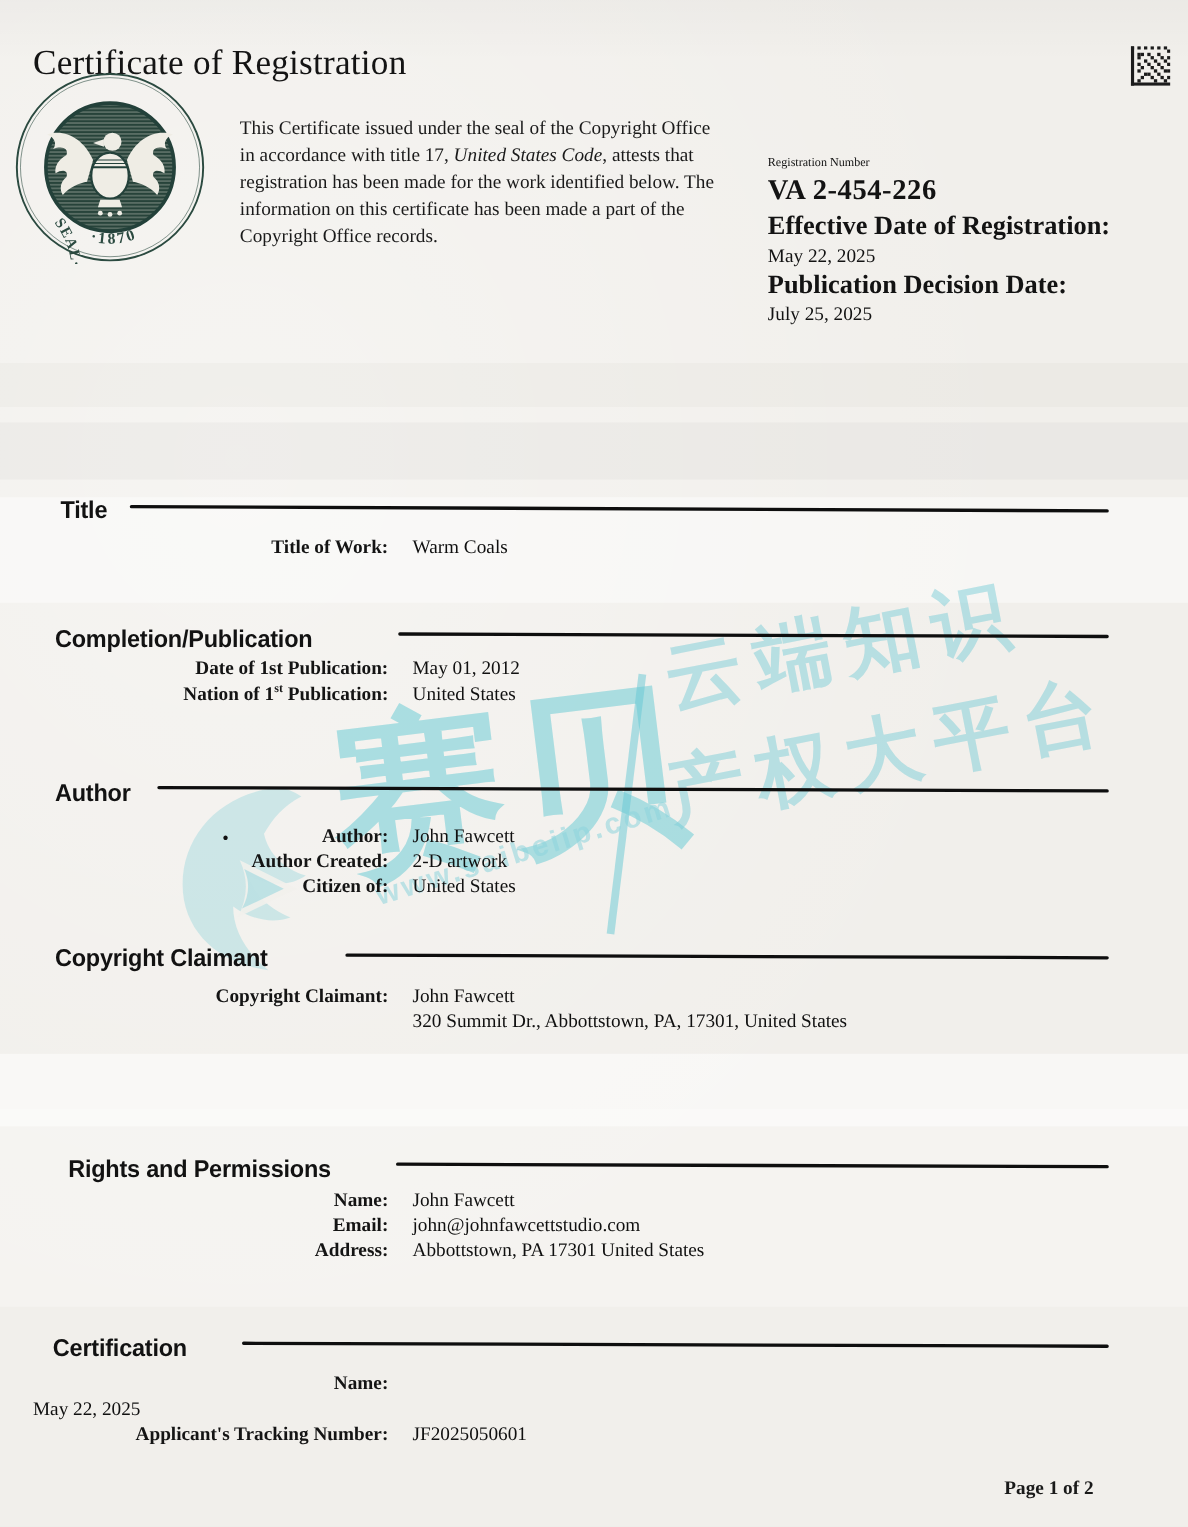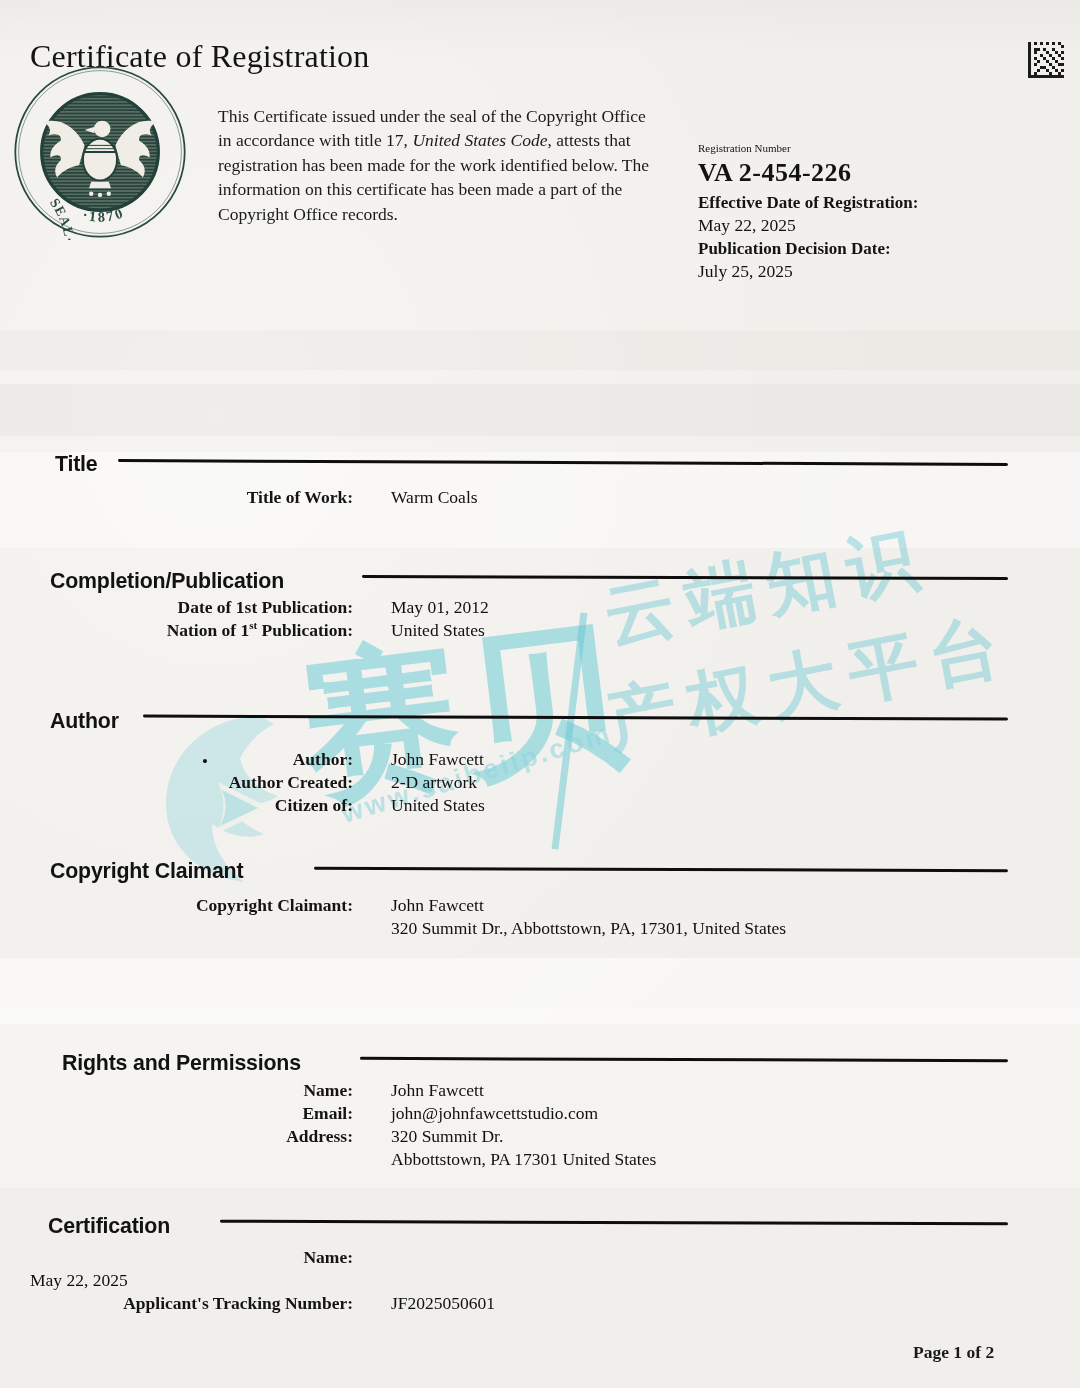--- a/index.html
+++ b/index.html
@@ -34,37 +34,37 @@
 
   .intro{
     position:absolute;left:218px;top:86px;width:440px;
     font-size:17.5px;line-height:24.5px;color:#1a1a1a;
   }
   .intro .it{font-style:italic;}
 
   .reg-block{position:absolute;left:698px;top:142px;width:360px;color:#131313;}
   .reg-label{font-weight:normal;font-size:11px;}
   .reg-number{font-weight:bold;font-size:26px;letter-spacing:0.5px;margin:4px 0 5px 0;}
-  .reg-sub-label{font-weight:bold;font-size:17px;margin-top:3px;}
+  .reg-sub-label{font-weight:bold;font-size:24px;margin-top:3px;}
   .reg-sub-value{font-size:17.5px;margin-top:2px;}
 
   .sec-head{
     position:absolute;
     font-family:"Liberation Sans", sans-serif;
     font-weight:700;font-size:22px;color:#121212;
     letter-spacing:-0.2px;
     transform:scaleX(.97);transform-origin:left;
     white-space:nowrap;
   }
   .sec-line{
     position:absolute;height:3px;background:#0e0e0e;border-radius:2px;
   }
 
   .rows{position:absolute;left:30px;width:1000px;}
-  .row{display:grid;grid-template-columns:323px 1fr;column-gap:38px;line-height:23px;}
+  .row{display:grid;grid-template-columns:323px 1fr;column-gap:22px;line-height:23px;}
   .kv-label{font-weight:bold;font-size:17.5px;color:#141414;text-align:right;white-space:nowrap;}
   .kv-value{font-size:17.5px;color:#101010;white-space:nowrap;}
   .kv-label sup{font-size:11px;line-height:0;}
   .author-bullet{
     position:absolute;left:202px;top:752px;font-size:17px;color:#111;z-index:4;
   }
 
   .page-indicator{
     position:absolute;left:913px;top:1342px;
     font-size:17.5px;font-weight:bold;color:#1a1a1a;
@@ -290,21 +290,20 @@
         <div class="kv-label">Name:</div>
         <div class="kv-value">John Fawcett</div>
       </div>
       <div class="row">
         <div class="kv-label">Email:</div>
         <div class="kv-value">john@johnfawcettstudio.com</div>
       </div>
       <div class="row">
         <div class="kv-label">Address:</div>
         <div class="kv-value">
-          <div>320 Summit Dr.</div>
           <div>Abbottstown, PA 17301 United States</div>
         </div>
       </div>
     </div>
 
     <h2 class="sec-head" style="left:48px;top:1195px;">Certification</h2>
     <div class="sec-line" style="left:220px;top:1221px;width:788px;transform:rotate(0.2deg);"></div>
     <div class="rows" style="top:1246px;">
       <div class="row">
         <div class="kv-label">Name:</div>

